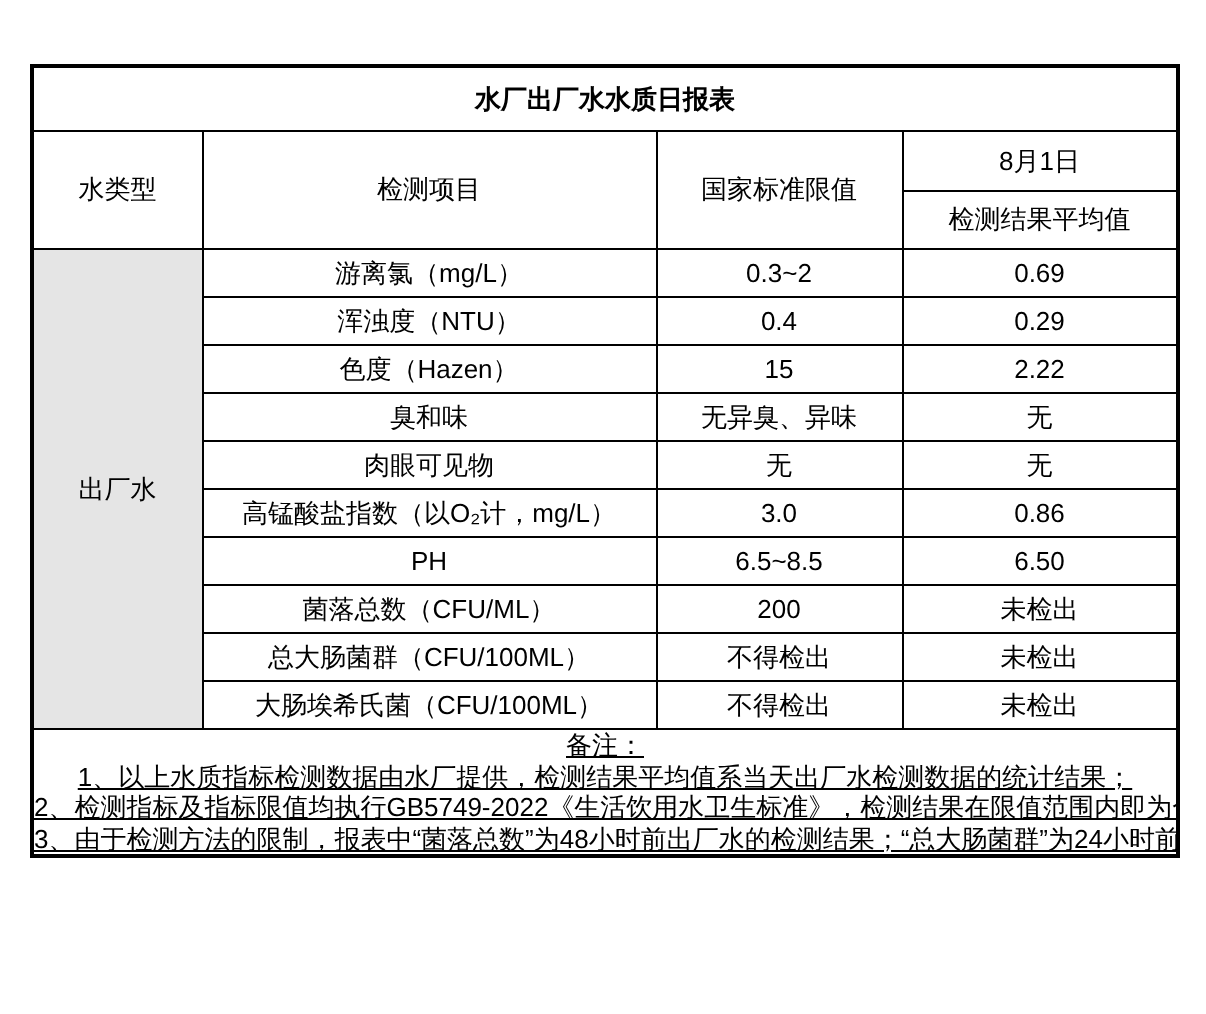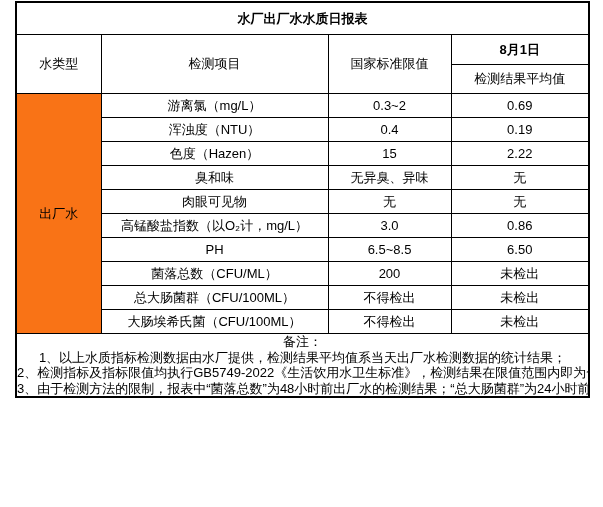--- a/index.html
+++ b/index.html
@@ -10,21 +10,21 @@
   body {
     width: 603px;
     height: 507px;
     position: relative;
     font-family: "Liberation Sans", "DejaVu Sans", sans-serif;
     color: #000000;
   }
   table.report {
     position: absolute;
     left: 15px;
-    top: 1px;
+    top: 32px;
     width: 573px;
     height: 378px;
     border-collapse: collapse;
     table-layout: fixed;
     border: 2px solid #000000;
   }
   table.report td {
     border: 1px solid #000000;
     font-size: 13px;
     text-align: center;
@@ -36,41 +36,41 @@
   td.title-cell {
     font-size: 16px;
     font-weight: bold;
     height: 31px;
   }
   tr.hdr-top { height: 30px; }
   tr.hdr-bottom { height: 29px; }
   tr.data-row { height: 24px; }
   td.date-cell {
     font-size: 14px;
-    font-weight: bold;
+    font-weight: normal;
   }
   td.watertype-cell {
     background: #00B0F0;
   }
   td.item-cell {
     text-align: left;
     padding-left: 3px;
   }
   td.num {
     font-weight: normal;
   }
   td.notes-cell {
     vertical-align: top;
     text-align: left;
     white-space: normal;
     padding: 11px 6px 0 4px;
     font-size: 13px;
     line-height: 15.5px;
   }
-  .note-line { margin: 0; }
+  .note-line { margin: 0; text-decoration: underline; }
 </style>
 </head>
 <body>
 
 <table class="report">
   <colgroup>
     <col style="width:85px">
     <col style="width:227px">
     <col style="width:123px">
     <col style="width:138px">
@@ -83,29 +83,29 @@
       <td rowspan="2">水类型</td>
       <td rowspan="2">检测项目</td>
       <td rowspan="2">国家标准限值</td>
       <td class="date-cell">8月1日</td>
     </tr>
     <tr class="hdr-bottom">
       <td>检测结果平均值</td>
     </tr>
 
     <tr class="data-row">
-      <td rowspan="10" class="watertype-cell" style="background: #f97316;">出厂水</td>
+      <td rowspan="10" class="watertype-cell" style="background: #e5e5e5;">出厂水</td>
       <td class="item-cell">游离氯（mg/L）</td>
       <td class="val num">0.3~2</td>
       <td class="val num">0.69</td>
     </tr>
     <tr class="data-row">
       <td class="item-cell">浑浊度（NTU）</td>
       <td class="val num">0.4</td>
-      <td class="val num">0.19</td>
+      <td class="val num">0.29</td>
     </tr>
     <tr class="data-row">
       <td class="item-cell">色度（Hazen）</td>
       <td class="val num">15</td>
       <td class="val num">2.22</td>
     </tr>
     <tr class="data-row">
       <td class="item-cell">臭和味</td>
       <td class="val">无异臭、异味</td>
       <td class="val">无</td>

